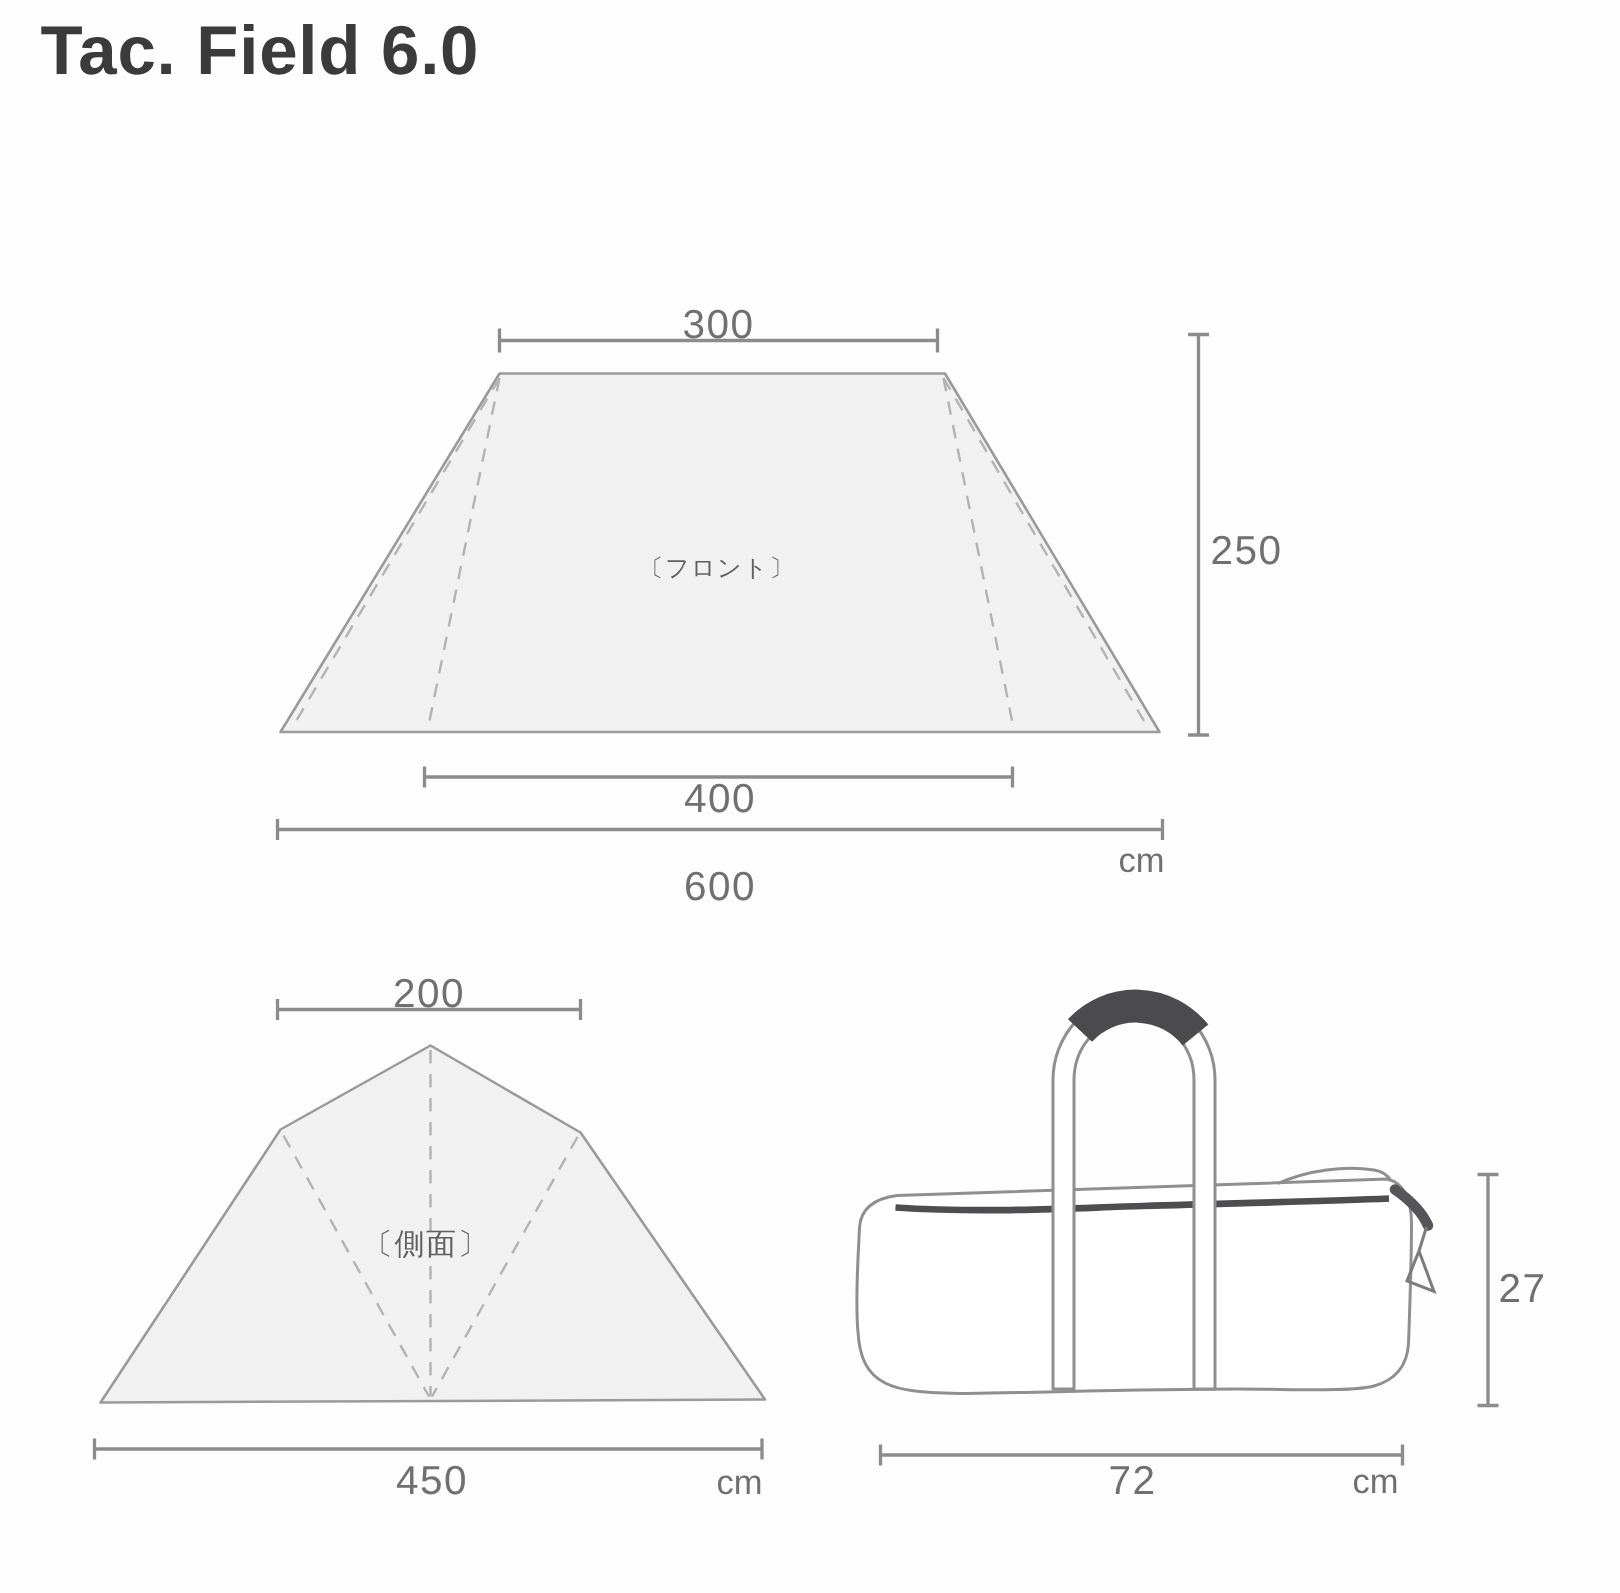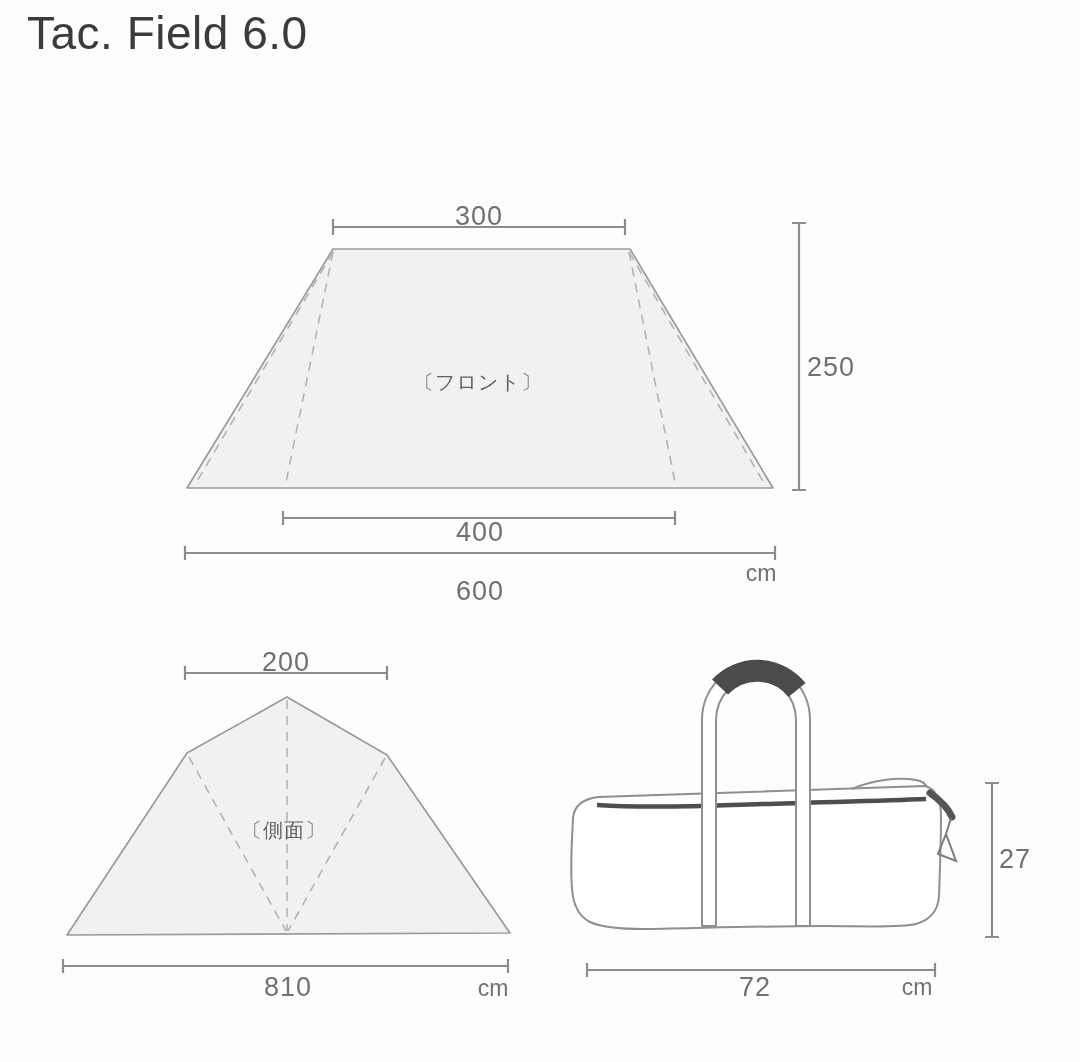--- a/index.html
+++ b/index.html
@@ -20,25 +20,25 @@
   .bagdetail{fill:none;stroke:var(--bag-outline,#8f8f8f);stroke-width:2;}
   .zip{fill:none;stroke:var(--zipper,#4e4e50);stroke-width:4.5;}
   .grip{fill:none;stroke:var(--grip,#4b4b4d);stroke-width:22;}
   .pull{fill:none;stroke:#7c7c7c;stroke-width:2;}
   .pulldark{fill:none;stroke:#56565a;stroke-width:7;stroke-linecap:round;}
 
   
   .t{position:absolute;line-height:1;white-space:nowrap;}
   .num{font-size:27px;color:var(--dim-text,#707070);letter-spacing:1px;}
   .unit{font-size:23px;color:var(--dim-text,#707070);}
-  .jlabel{font-size:20px;color:var(--label-text,#5f5f5f);letter-spacing:1px;}
+  .jlabel{font-size:16px;color:var(--label-text,#5f5f5f);letter-spacing:1px;}
   .cx{transform:translateX(-50%);text-align:right;}
   #page-title{
     left:27px;top:10px;
-    font-size:46px;font-weight:400;letter-spacing:0.5px;
+    font-size:46px;font-weight:700;letter-spacing:0.5px;
     color:var(--title-text,#3b3b3b);
   }
   #side-label{font-size:20px;}
 </style>
 </head>
 <body>
 
 <div id="stage">
 
   <svg id="diagram-svg" viewBox="0 0 1080 1062">
@@ -104,19 +104,19 @@
 
   <div class="t num cx" style="left:479px;top:203px">300</div>
   <div class="t num" style="left:807px;top:354px">250</div>
   <div class="t jlabel cx" style="left:478px;top:372px">〔フロント〕</div>
   <div class="t num cx" style="left:480px;top:519px">400</div>
   <div class="t num cx" style="left:480px;top:578px">600</div>
   <div class="t unit cx" style="left:761px;top:562px">cm</div>
 
   <div class="t num cx" style="left:286px;top:649px">200</div>
   <div id="side-label" class="t jlabel cx" style="left:284px;top:820px">〔側面〕</div>
-  <div class="t num cx" style="left:288px;top:974px">810</div>
+  <div class="t num cx" style="left:288px;top:974px">450</div>
   <div class="t unit cx" style="left:493px;top:977px">cm</div>
 
   <div class="t num" style="left:999px;top:846px">27</div>
   <div class="t num cx" style="left:755px;top:974px">72</div>
   <div class="t unit cx" style="left:917px;top:976px">cm</div>
 </div>
 
 </body></html>

